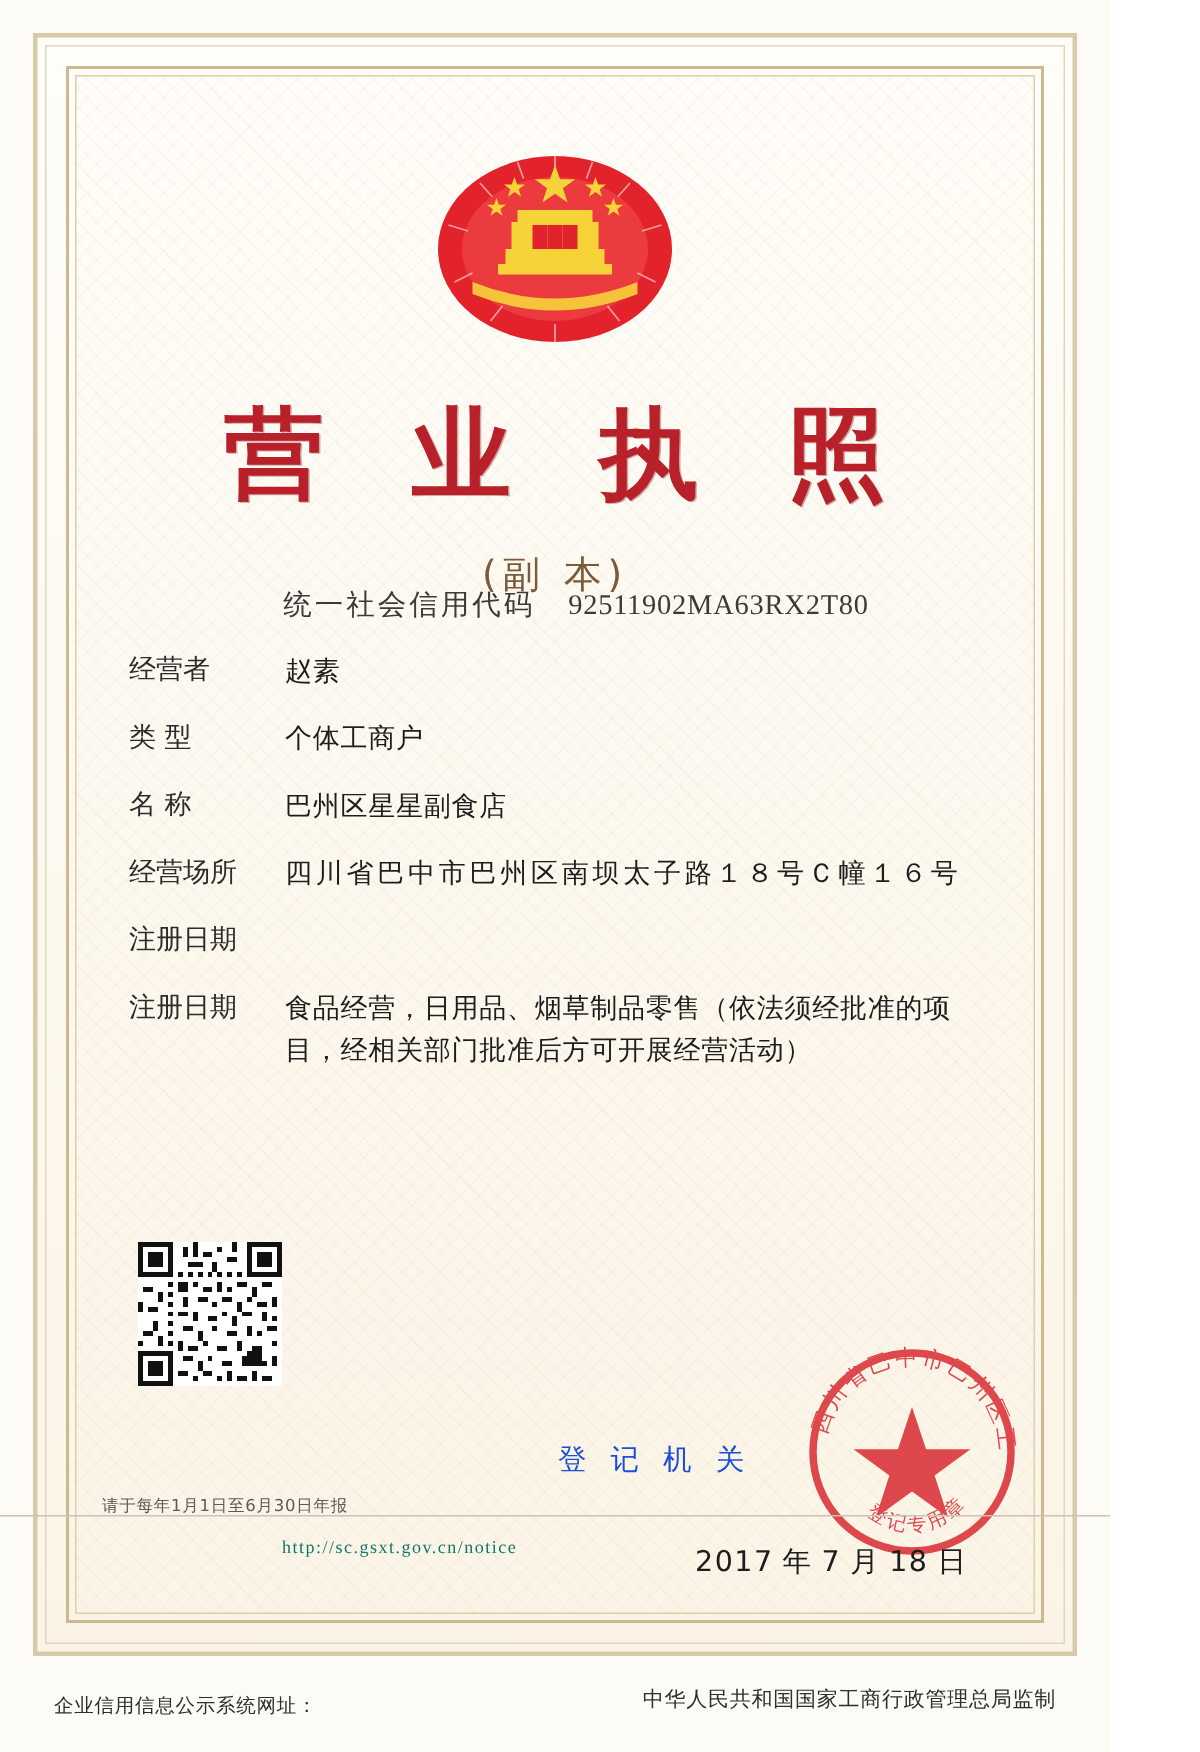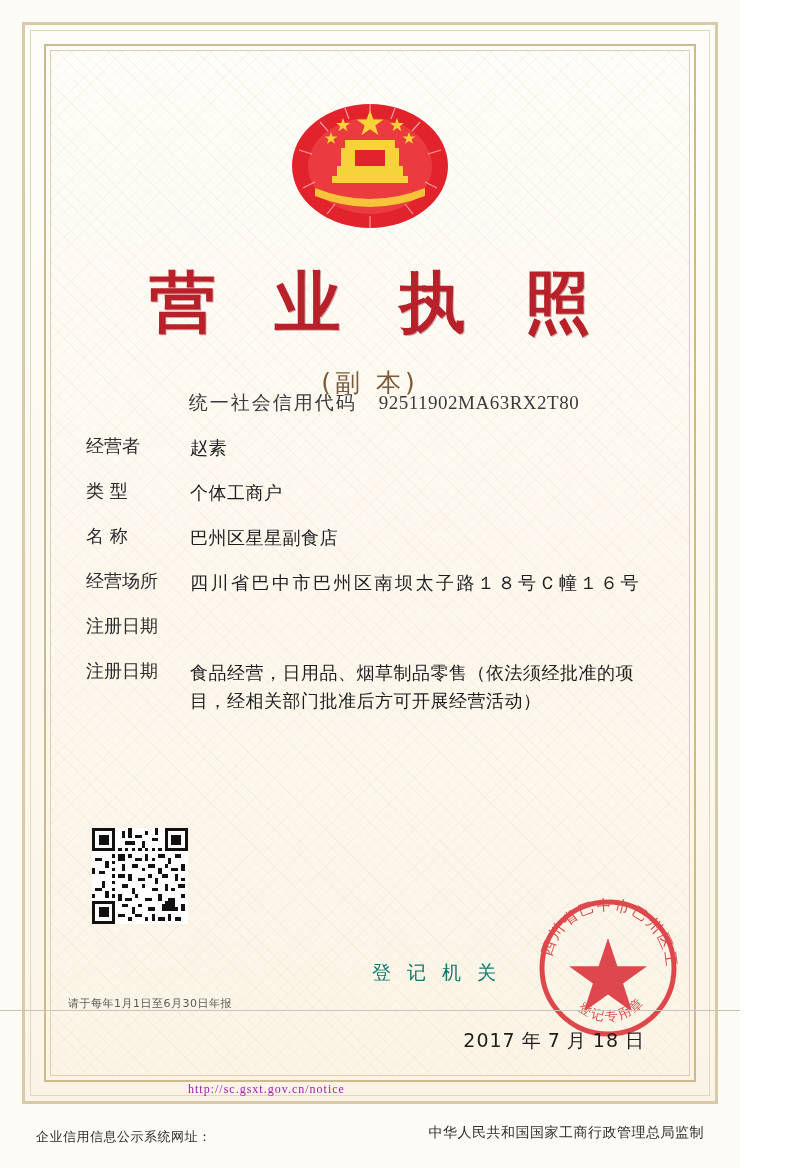--- a/index.html
+++ b/index.html
@@ -161,21 +161,21 @@
   }
 
   
   .authority {
     position: absolute;
     left: 372px;
     top: 960px;
     font-family: "DejaVu Sans", "Liberation Sans", sans-serif;
     font-size: 19px;
     letter-spacing: 5px;
-    color: #0f766e;
+    color: #1d4ed8;
   }
 
   
   .seal {
     position: absolute;
     left: 528px;
     top: 888px;
     width: 160px;
     height: 160px;
     opacity: 0.82;
@@ -205,24 +205,24 @@
   }
   .rule {
     position: absolute;
     left: 0; right: 0;
     top: 1010px;
     border-top: 1px solid #c9c4ba;
   }
   .url-faint {
     position: absolute;
     left: 188px;
-    top: 1082px;
+    top: 1024px;
     font-family: "Liberation Serif", serif;
     font-size: 12px;
-    color: #a21caf;
+    color: #0f766e;
     letter-spacing: 1px;
   }
   .footer-left {
     position: absolute;
     left: 36px;
     top: 1128px;
     font-family: Liberation Mono, monospace;
     font-size: 13px;
     color: #2e2e2e;
     letter-spacing: 0.5px;

